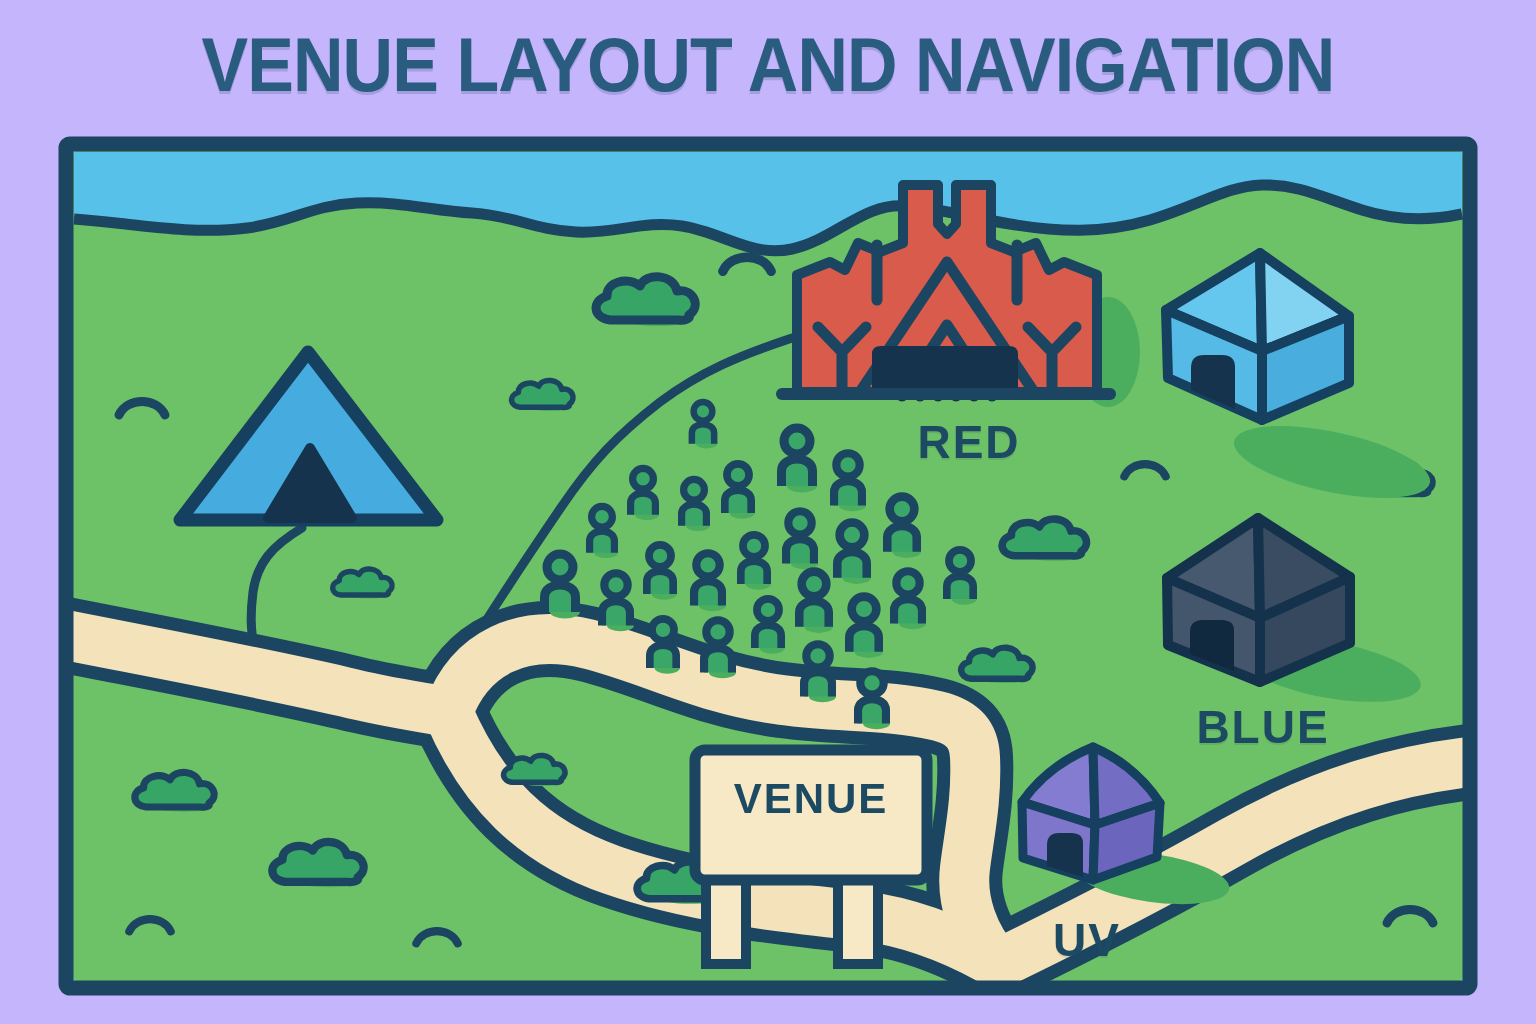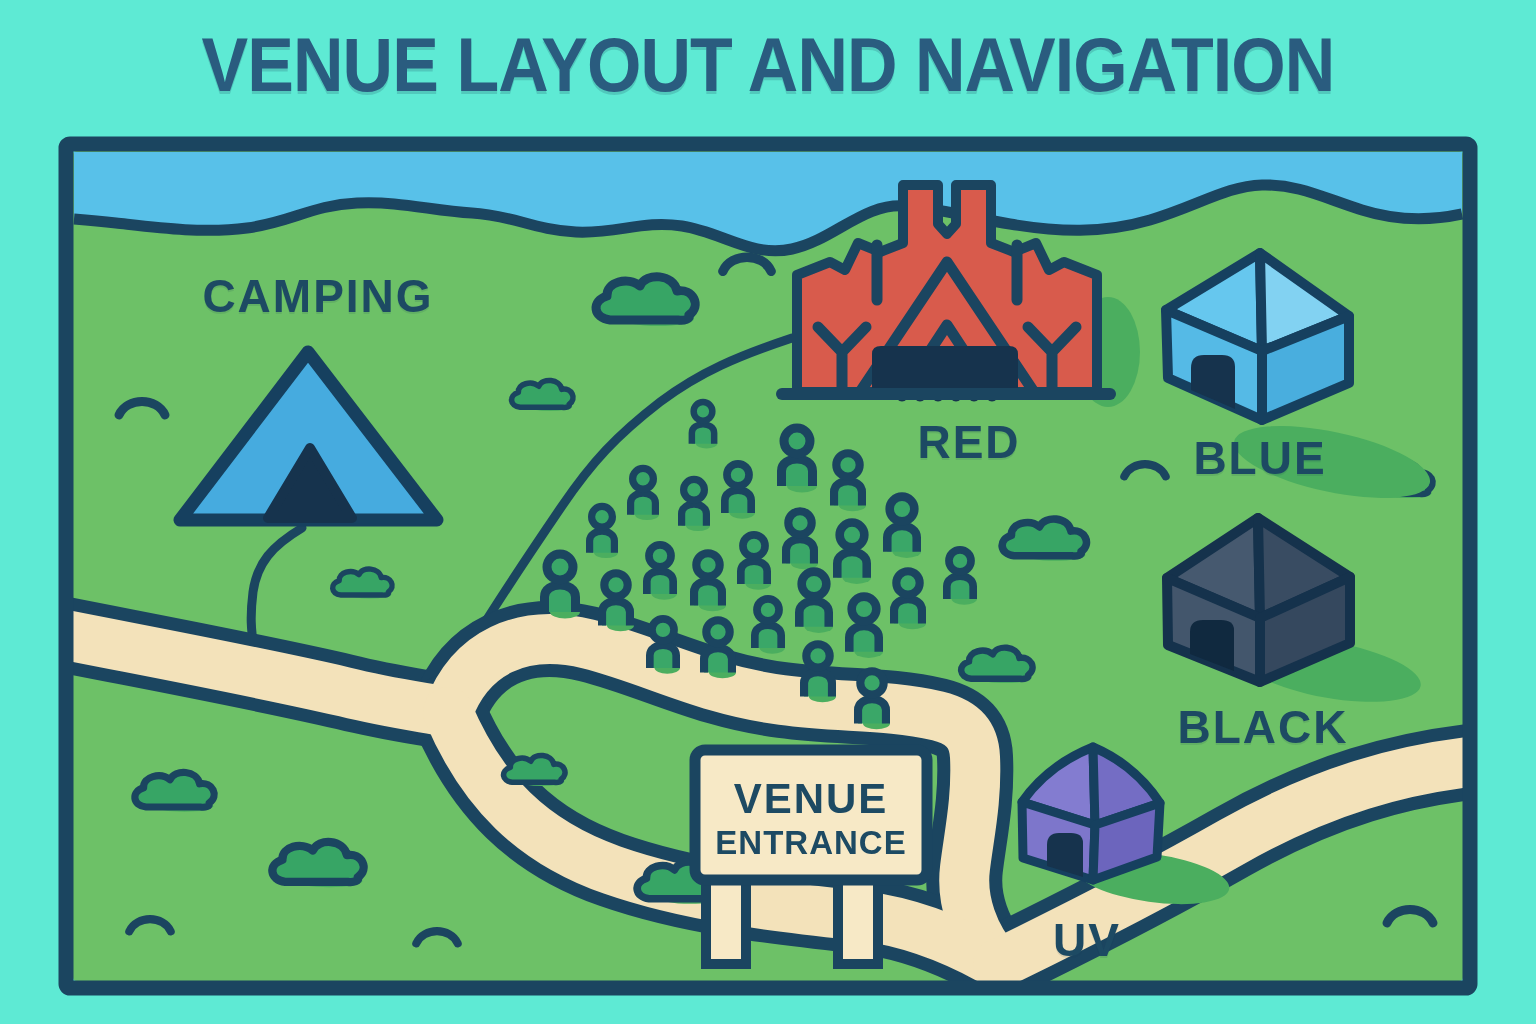--- a/index.html
+++ b/index.html
@@ -1,16 +1,16 @@
 <!DOCTYPE html>
 <html><head>
 <meta charset="utf-8">
 <style>
   html,body{margin:0;padding:0;background:#eef2ed;}
-  .canvas{position:relative;width:1536px;height:1024px;background:#5eead4;overflow:hidden;
+  .canvas{position:relative;width:1536px;height:1024px;background:#c4b5fd;overflow:hidden;
           font-family:"Liberation Sans",sans-serif;}
   .canvas svg{position:absolute;left:0;top:0;}
   .label{position:absolute;transform:translate(-50%,-50%);font-weight:700;color:#1d4a63;
          white-space:nowrap;letter-spacing:2px;font-size:46px;
          text-shadow:0 2px 0 rgba(23,58,82,0.12);}
   .title{position:absolute;left:50%;top:64px;transform:translate(-50%,-50%) scaleX(0.92);
          font-weight:700;color:#2a5c7f;font-size:76px;letter-spacing:-1px;white-space:nowrap;
          text-shadow:0 3px 0 rgba(23,58,82,0.18);}
   .sign-line{position:absolute;transform:translate(-50%,-50%);font-weight:700;color:#1d4a63;
          white-space:nowrap;}
@@ -190,22 +190,19 @@
           <use href="#sym-person" transform="translate(818 673) scale(0.9)"></use>
           <use href="#sym-person" transform="translate(872 700) scale(0.9)"></use>
         </g>
   </g>
 
   <rect x="66" y="144" width="1404" height="844" rx="4" fill="none" stroke="#1b4560" stroke-width="15"></rect>
 </svg>
 
 <div class="title">VENUE LAYOUT AND NAVIGATION</div>
 
-<div class="label" style="left:318px;top:296px;">CAMPING</div>
 <div class="label" style="left:941px;top:442px;margin-left:28px;">RED</div>
-<div class="label" style="left:1260px;top:458px;">BLUE</div>
-<div class="label" style="left:1263px;top:727px;">BLACK</div>
+<div class="label" style="left:1263px;top:727px;">BLUE</div>
 <div class="label" style="left:1087px;top:940px;">UV</div>
 
 <div class="sign-line l1" style="left:811px;top:799px;">VENUE</div>
-<div class="sign-line l2" style="left:811px;top:843px;">ENTRANCE</div>
 
 </div>
 
 </body></html>

